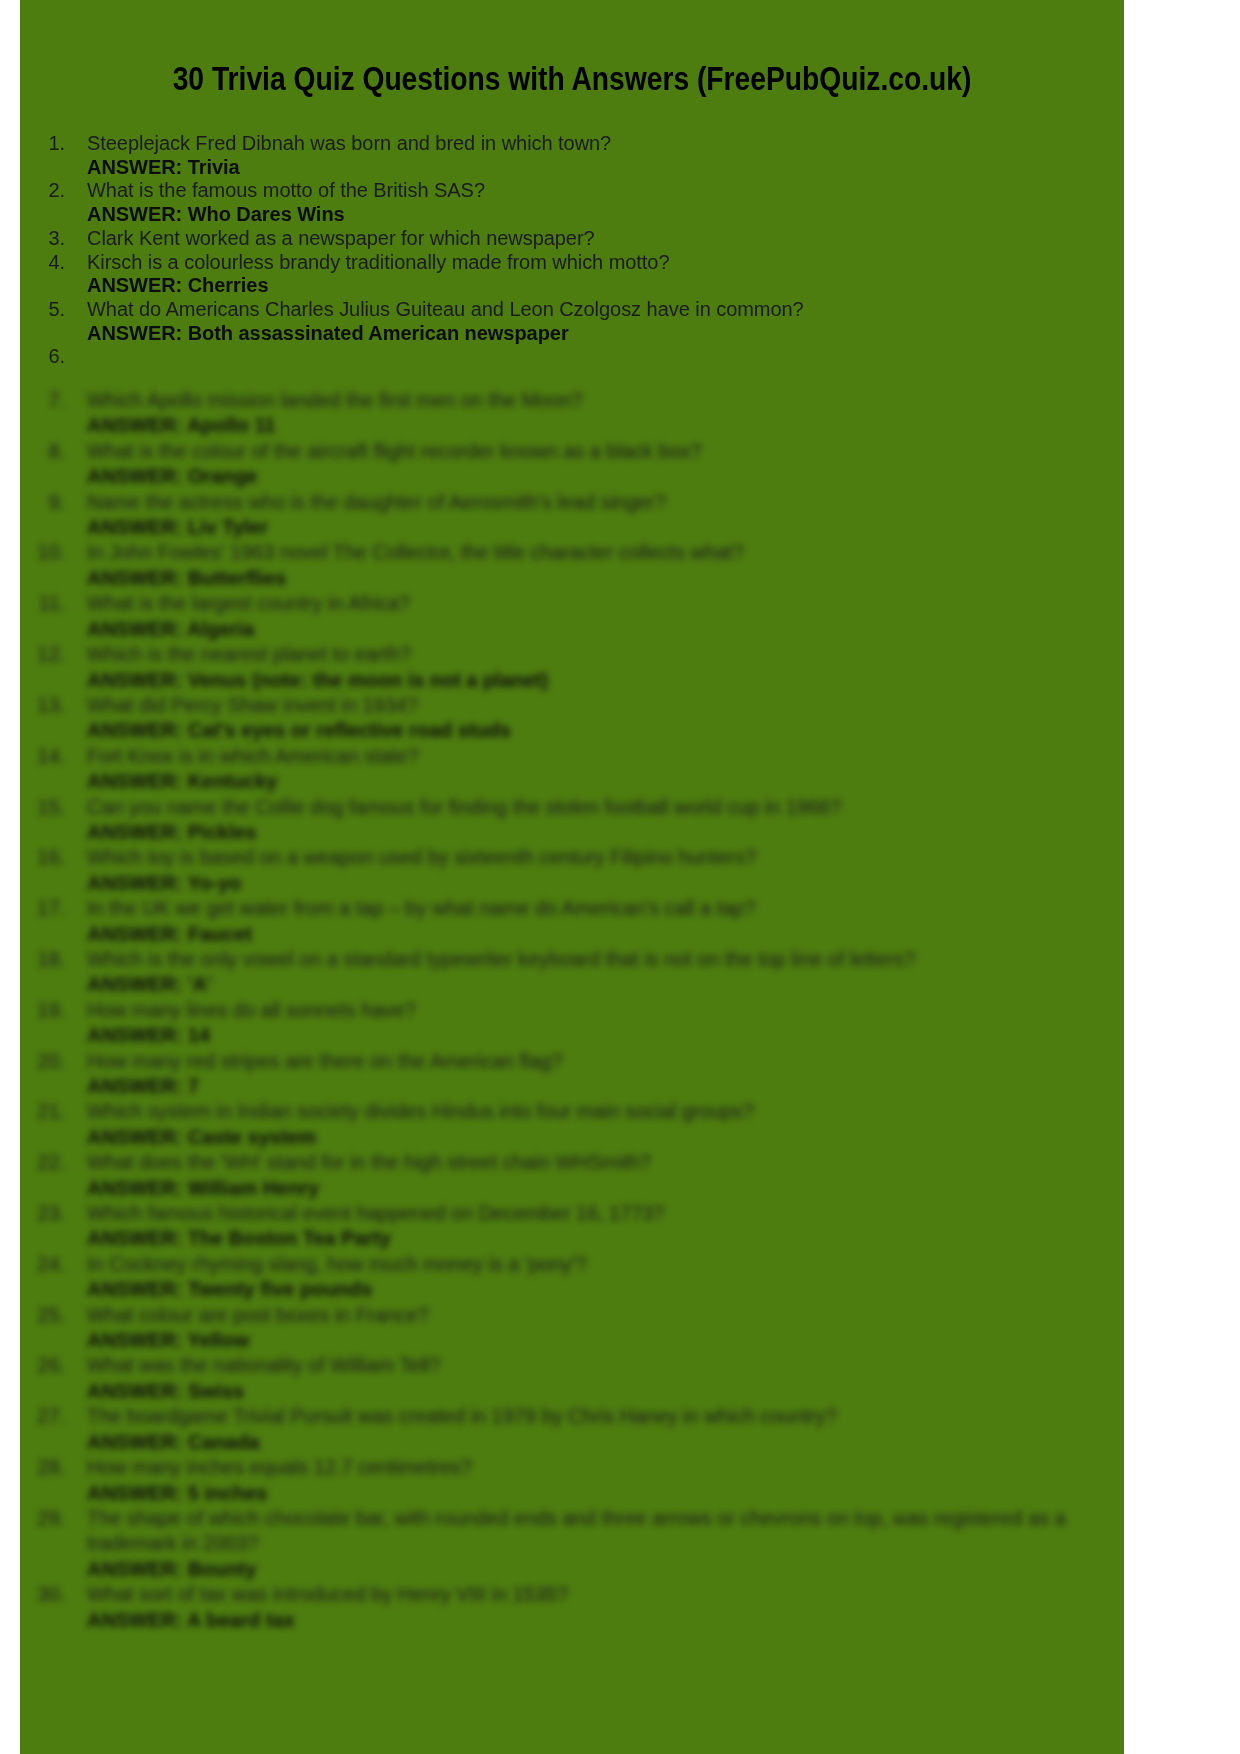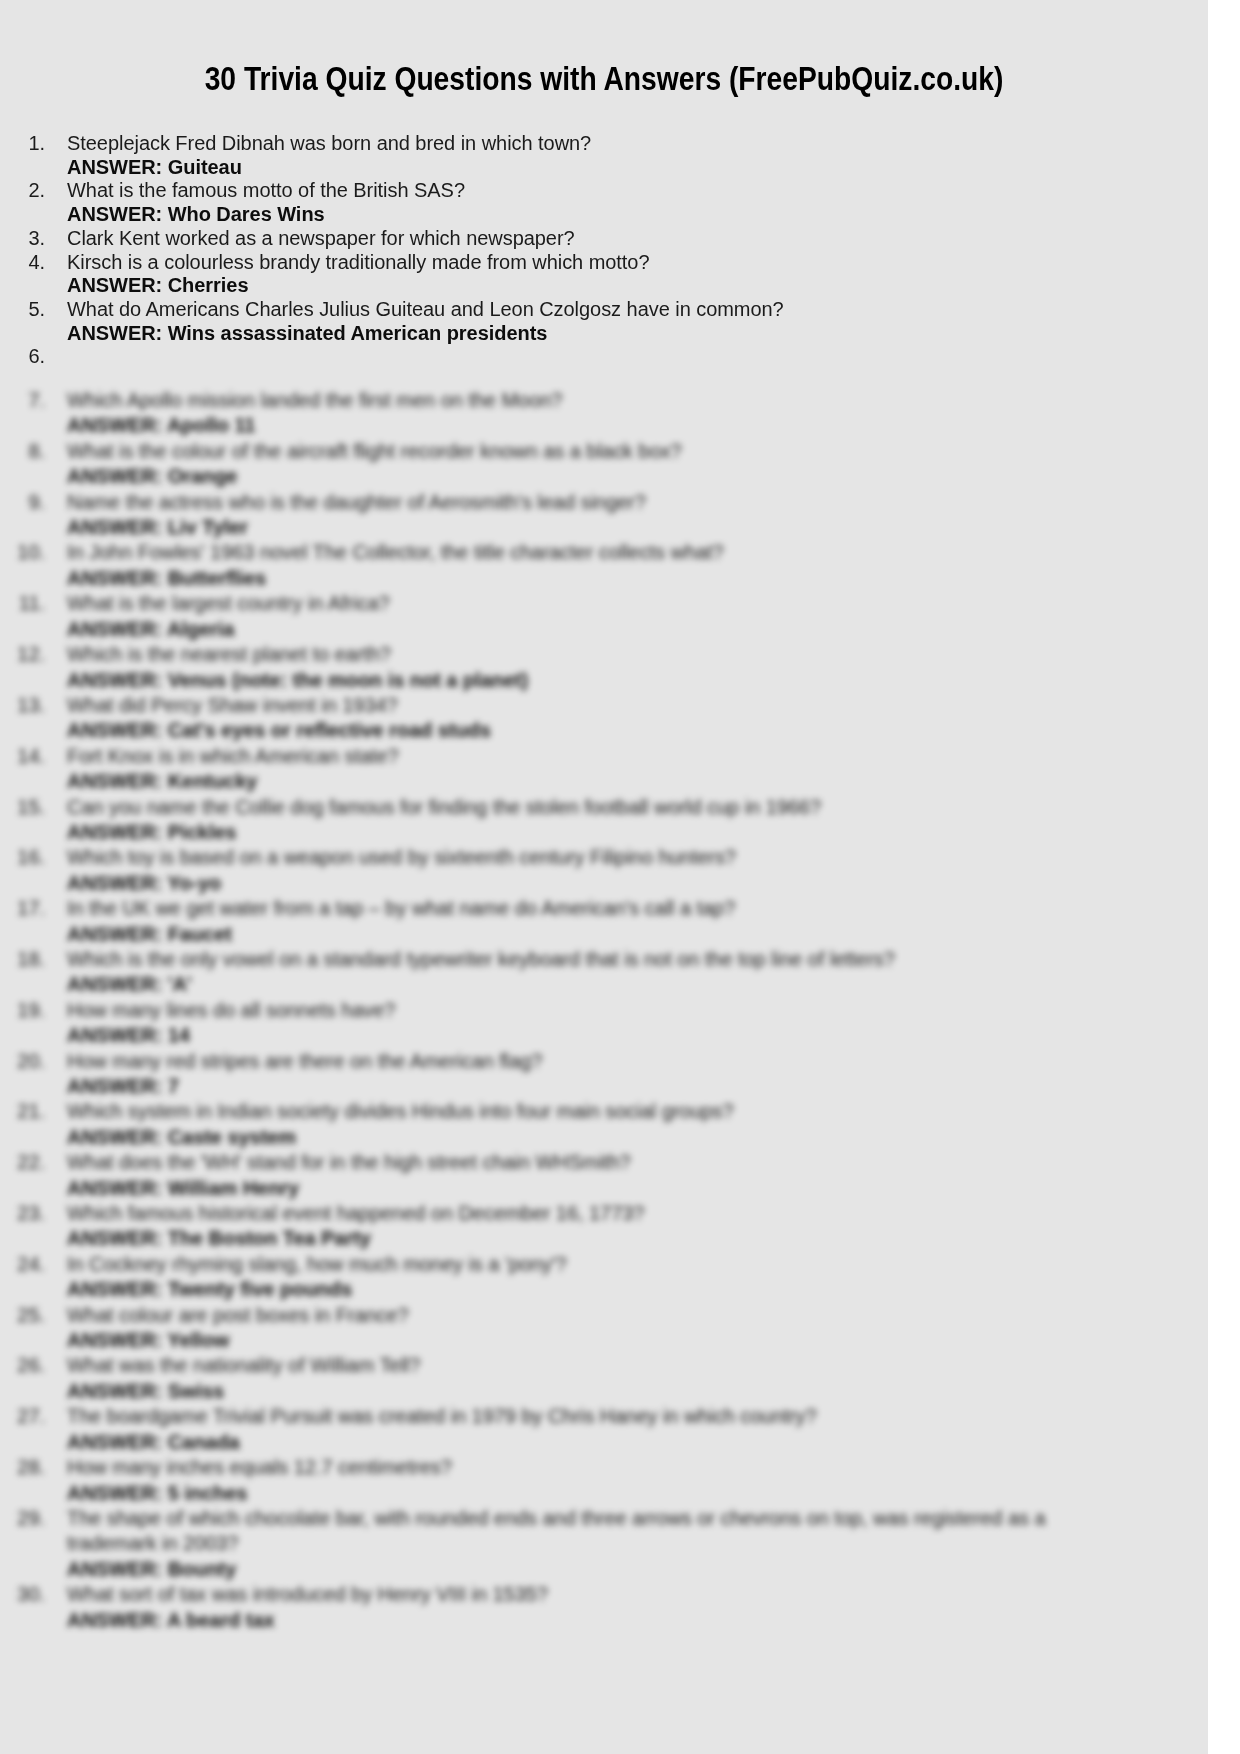--- a/index.html
+++ b/index.html
@@ -9,25 +9,26 @@
   }
   body {
     width: 1240px;
     height: 1754px;
     font-family: "Liberation Sans", sans-serif;
     color: #1b1b1b;
     overflow: hidden;
   }
   .page {
     position: relative;
-    width: 1208px;
+    width: 1104px;
     height: 1754px;
-    background: #e5e5e5;
+    background: #4d7c0f;
     box-sizing: border-box;
     padding-top: 58px;
+    margin-left: 20px;
   }
   .doc-title {
     margin: 0;
     text-align: center;
     font-size: 34px;
     line-height: 40px;
     font-weight: 700;
     color: #000000;
     transform: scaleX(0.83);
     transform-origin: 50% 50%;
@@ -72,21 +73,21 @@
 </head>
 <body>
 
 <div class="page">
   <h1 class="doc-title">30 Trivia Quiz Questions with Answers (FreePubQuiz.co.uk)</h1>
   <div class="quiz-list">
   <div class="item">
     <span class="num">1.</span>
     <span class="content">
       <span class="q">Steeplejack Fred Dibnah was born and bred in which town?</span>
-      <span class="a">ANSWER: Guiteau</span>
+      <span class="a">ANSWER: Trivia</span>
     </span>
   </div>
 
   <div class="item">
     <span class="num">2.</span>
     <span class="content">
       <span class="q">What is the famous motto of the British SAS?</span>
       <span class="a">ANSWER: Who Dares Wins</span>
     </span>
   </div>
@@ -103,21 +104,21 @@
     <span class="content">
       <span class="q">Kirsch is a colourless brandy traditionally made from which motto?</span>
       <span class="a">ANSWER: Cherries</span>
     </span>
   </div>
 
   <div class="item">
     <span class="num">5.</span>
     <span class="content">
       <span class="q">What do Americans Charles Julius Guiteau and Leon Czolgosz have in common?</span>
-      <span class="a">ANSWER: Wins assassinated American presidents</span>
+      <span class="a">ANSWER: Both assassinated American newspaper</span>
     </span>
   </div>
 
   <div class="item">
     <span class="num">6.</span>
     <span class="content">
     </span>
   </div>
 
   <div class="item blurred blur-gap">

